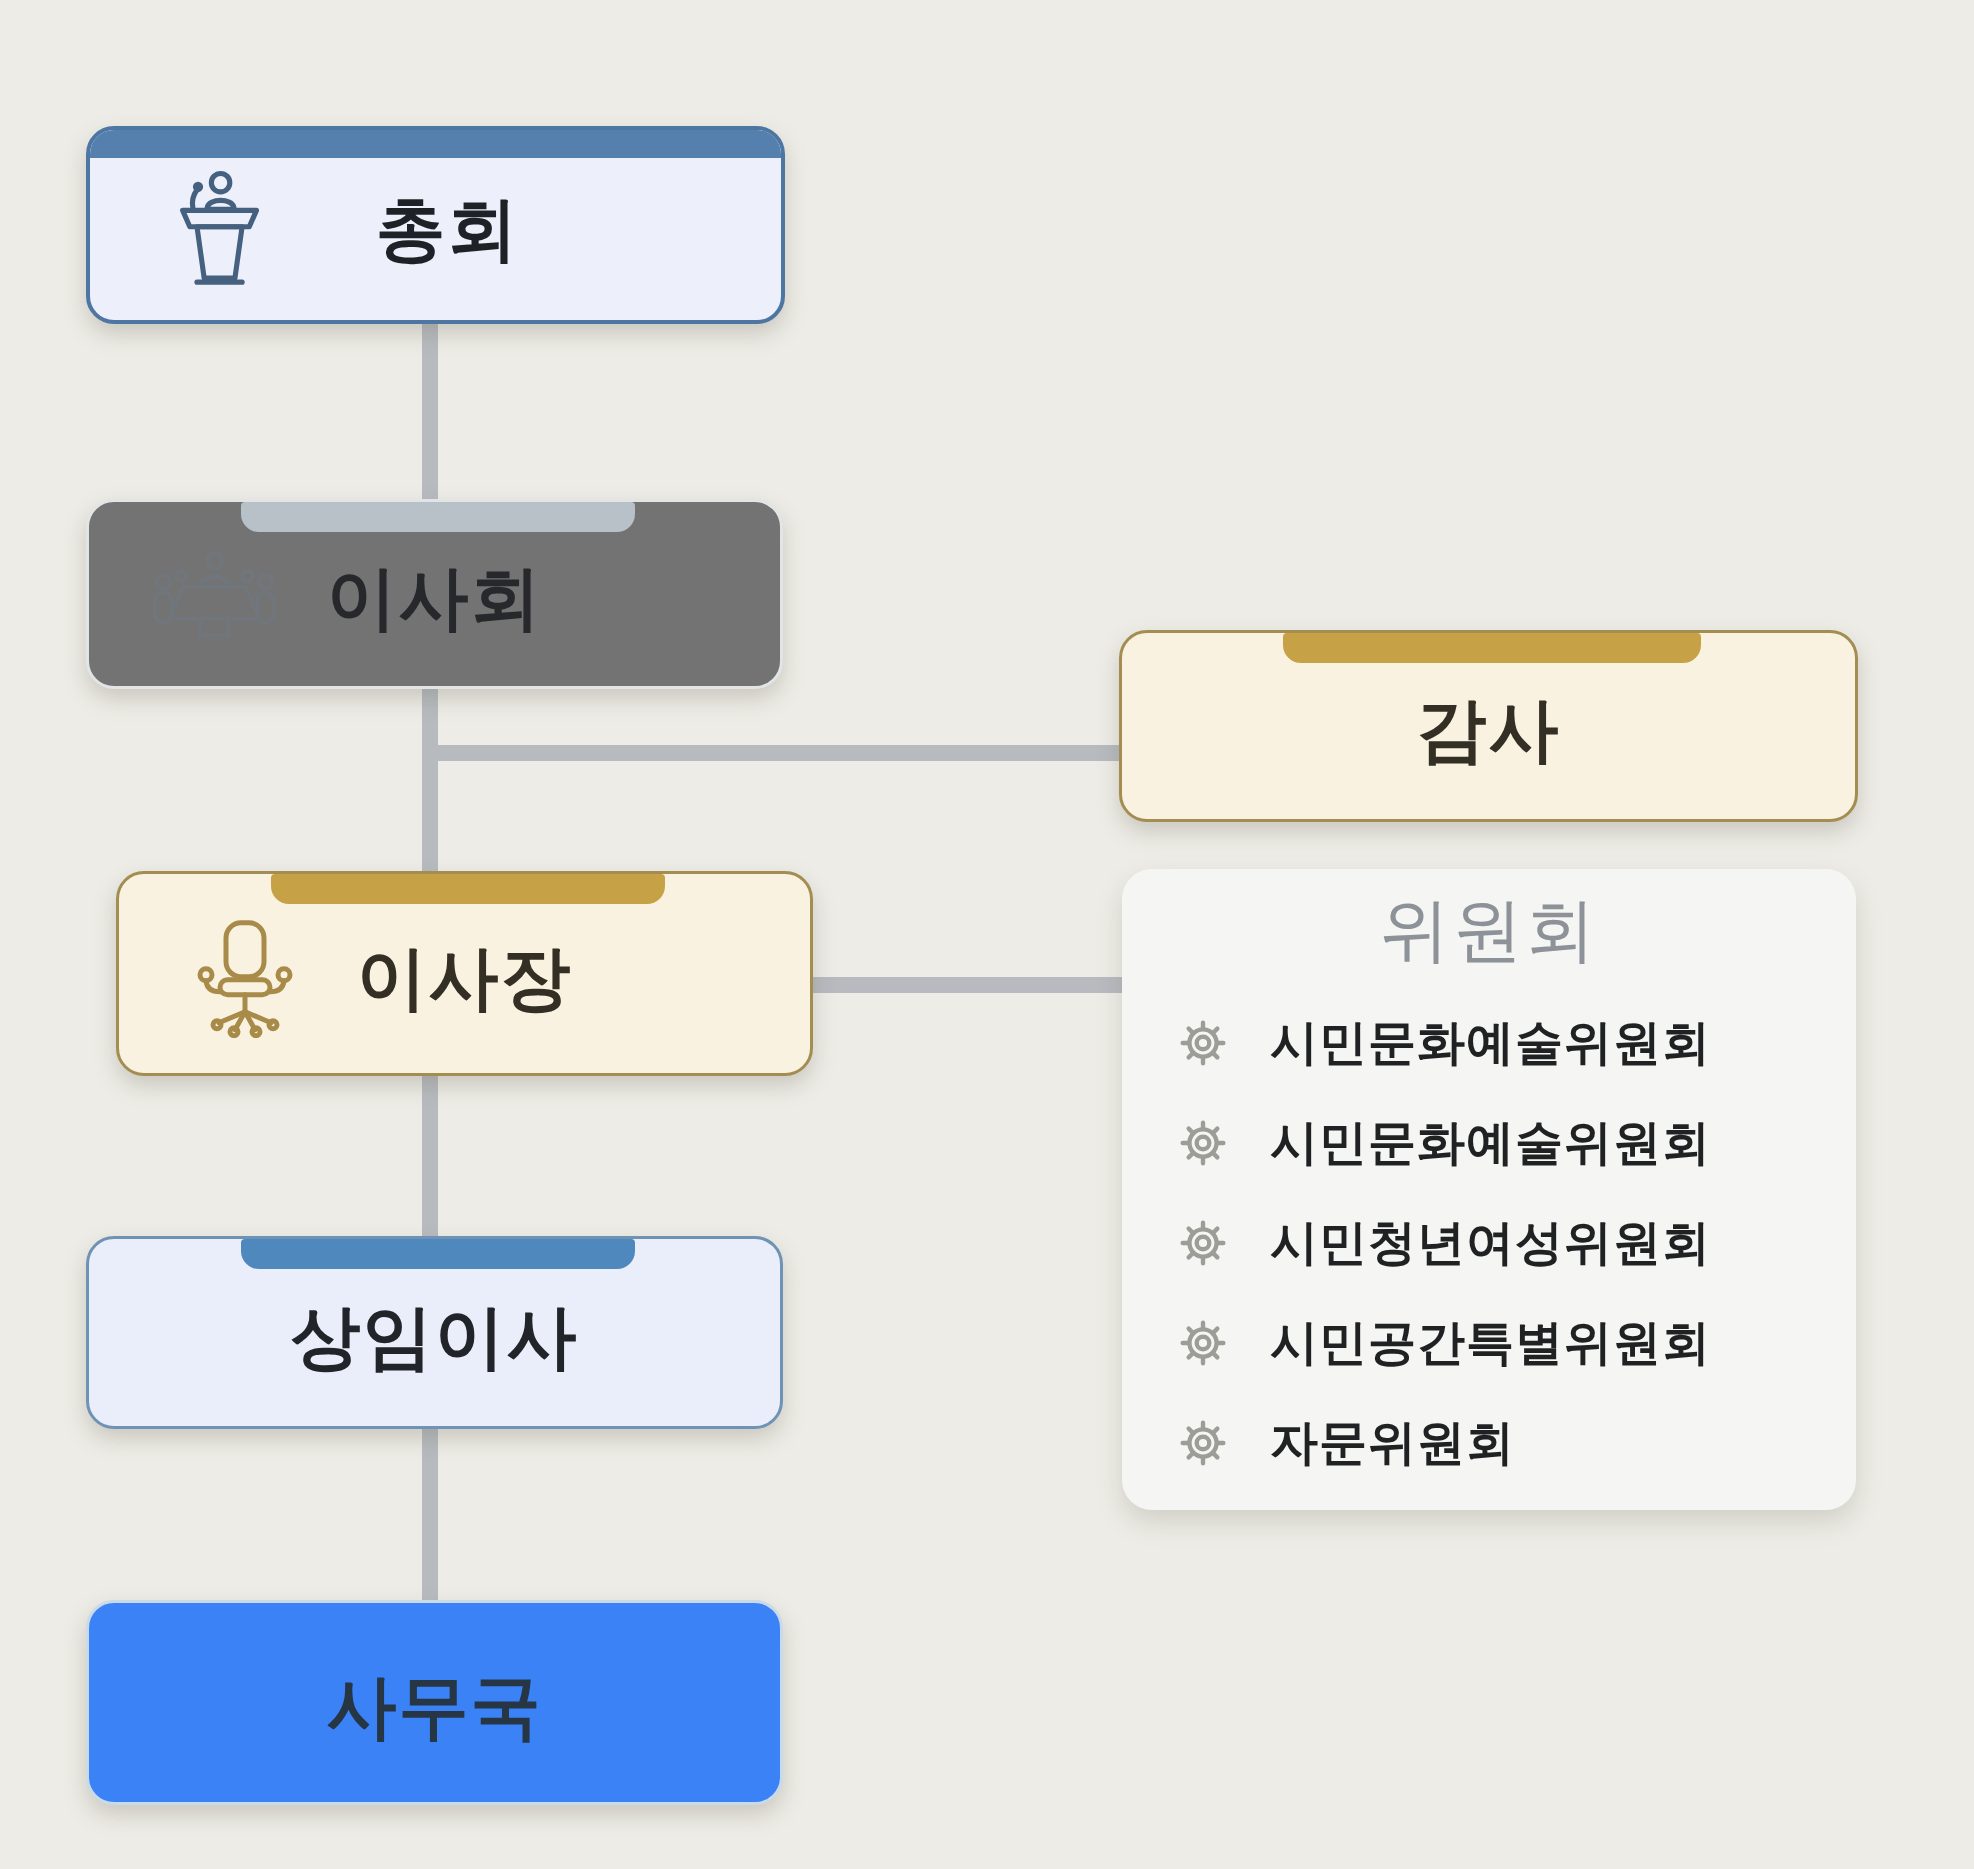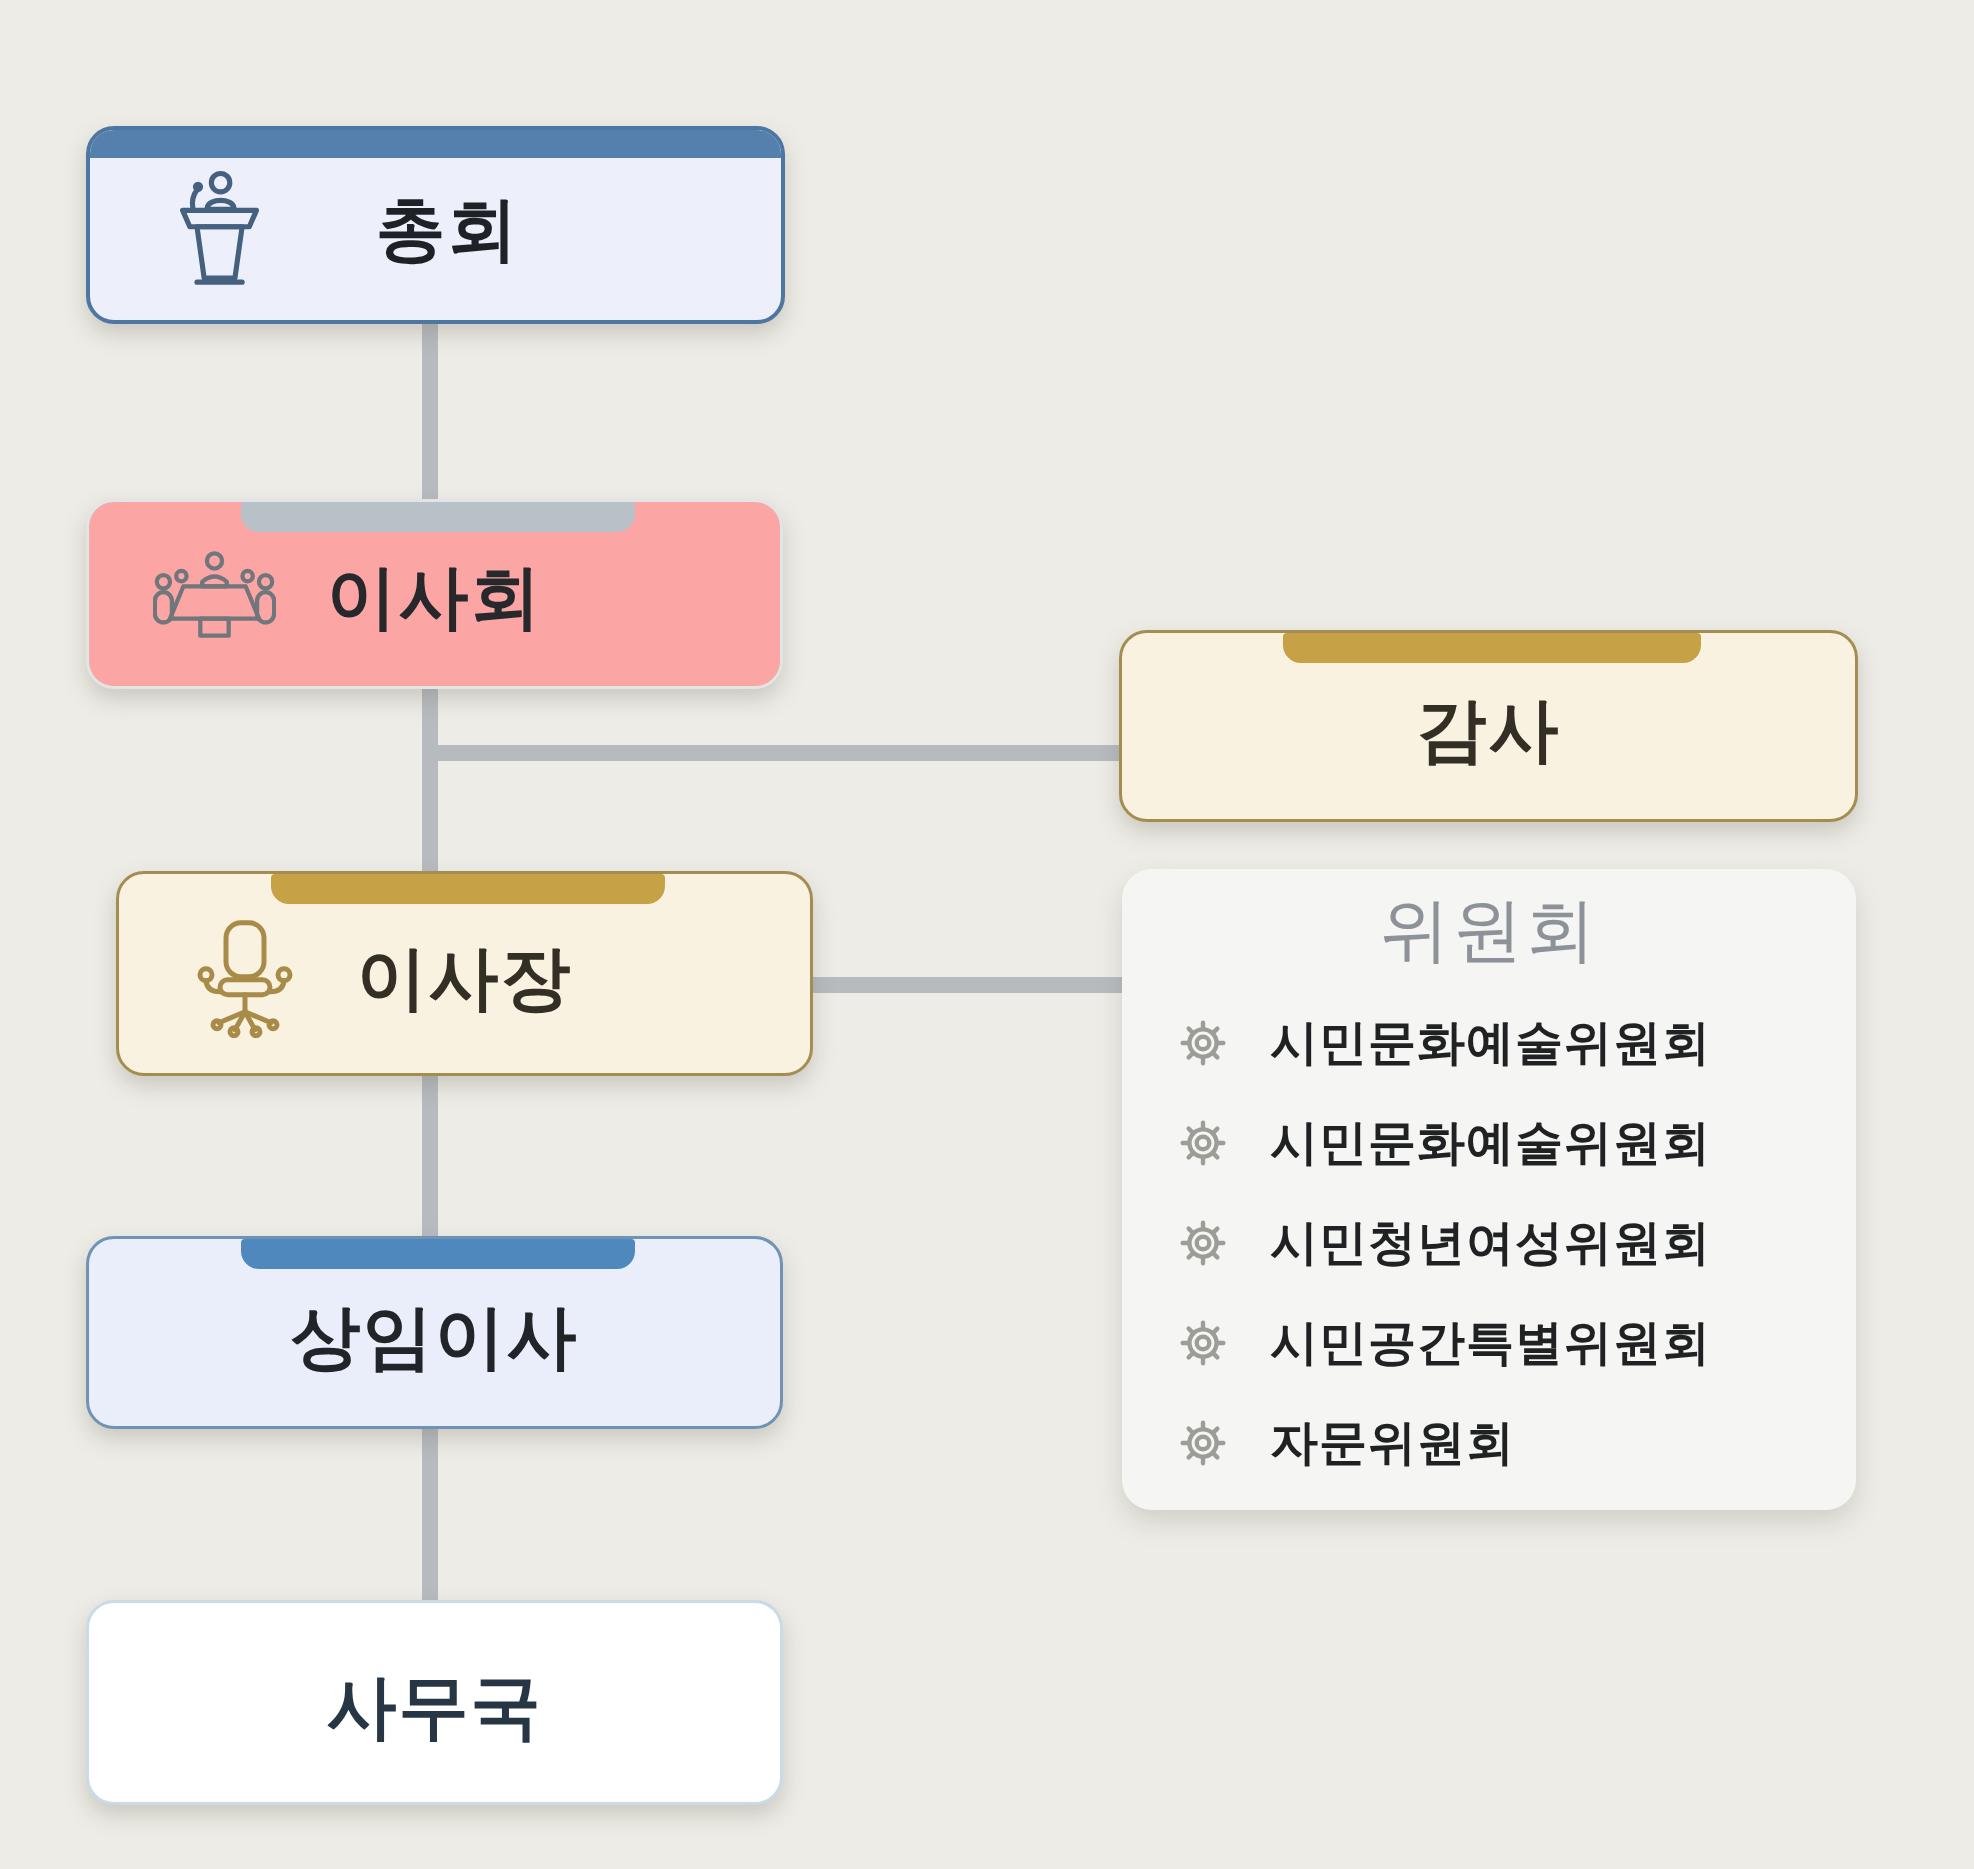--- a/index.html
+++ b/index.html
@@ -40,33 +40,33 @@
   .node .icon{
     position:absolute;left:76px;top:50%;
     transform:translateY(-46%);
   }
 
   
   .n-blue   {background:#edeffb;border:4px solid #4d76a3;}
   .n-blue   .tab{background:#5580ae;}
   .n-blue   .label{color:#1e2126;margin-left:24px;}
 
-  .n-white  {background:#fca5a5;border:3px solid #e1e5e5;font-family:Liberation Serif, serif;}
+  .n-white  {background:#737373;border:3px solid #e1e5e5;}
   .n-white  .tab{background:#b8c1c8;}
   .n-white  .label{color:#26282b;}
 
   .n-gold   {background:#f9f2e1;border:3px solid #a38d51;}
   .n-gold   .tab{background:#c7a145;}
   .n-gold   .label{color:#332f24;}
 
   .n-lblue  {background:#eaeefa;border:3px solid #6f93b5;}
   .n-lblue  .tab{background:#4f88bd;}
   .n-lblue  .label{color:#212429;}
 
-  .n-solid  {background:#ffffff;border:3px solid #c9dae9;}
+  .n-solid  {background:#3b82f6;border:3px solid #c9dae9;}
   .n-solid  .label{color:#273645;font-weight:600;}
 
   
   #general-assembly{left:86px; top:126px; width:691px;height:190px;}
   #board           {left:86px; top:499px; width:691px;height:184px;}
   #chairman        {left:86px; top:871px; width:691px;height:199px;margin-left:30px;}
   #executive       {left:86px; top:1236px;width:691px;height:187px;}
   #secretariat     {left:86px; top:1600px;width:691px;height:199px;}
   #auditor         {left:1119px;top:630px;width:733px;height:186px;}
 

